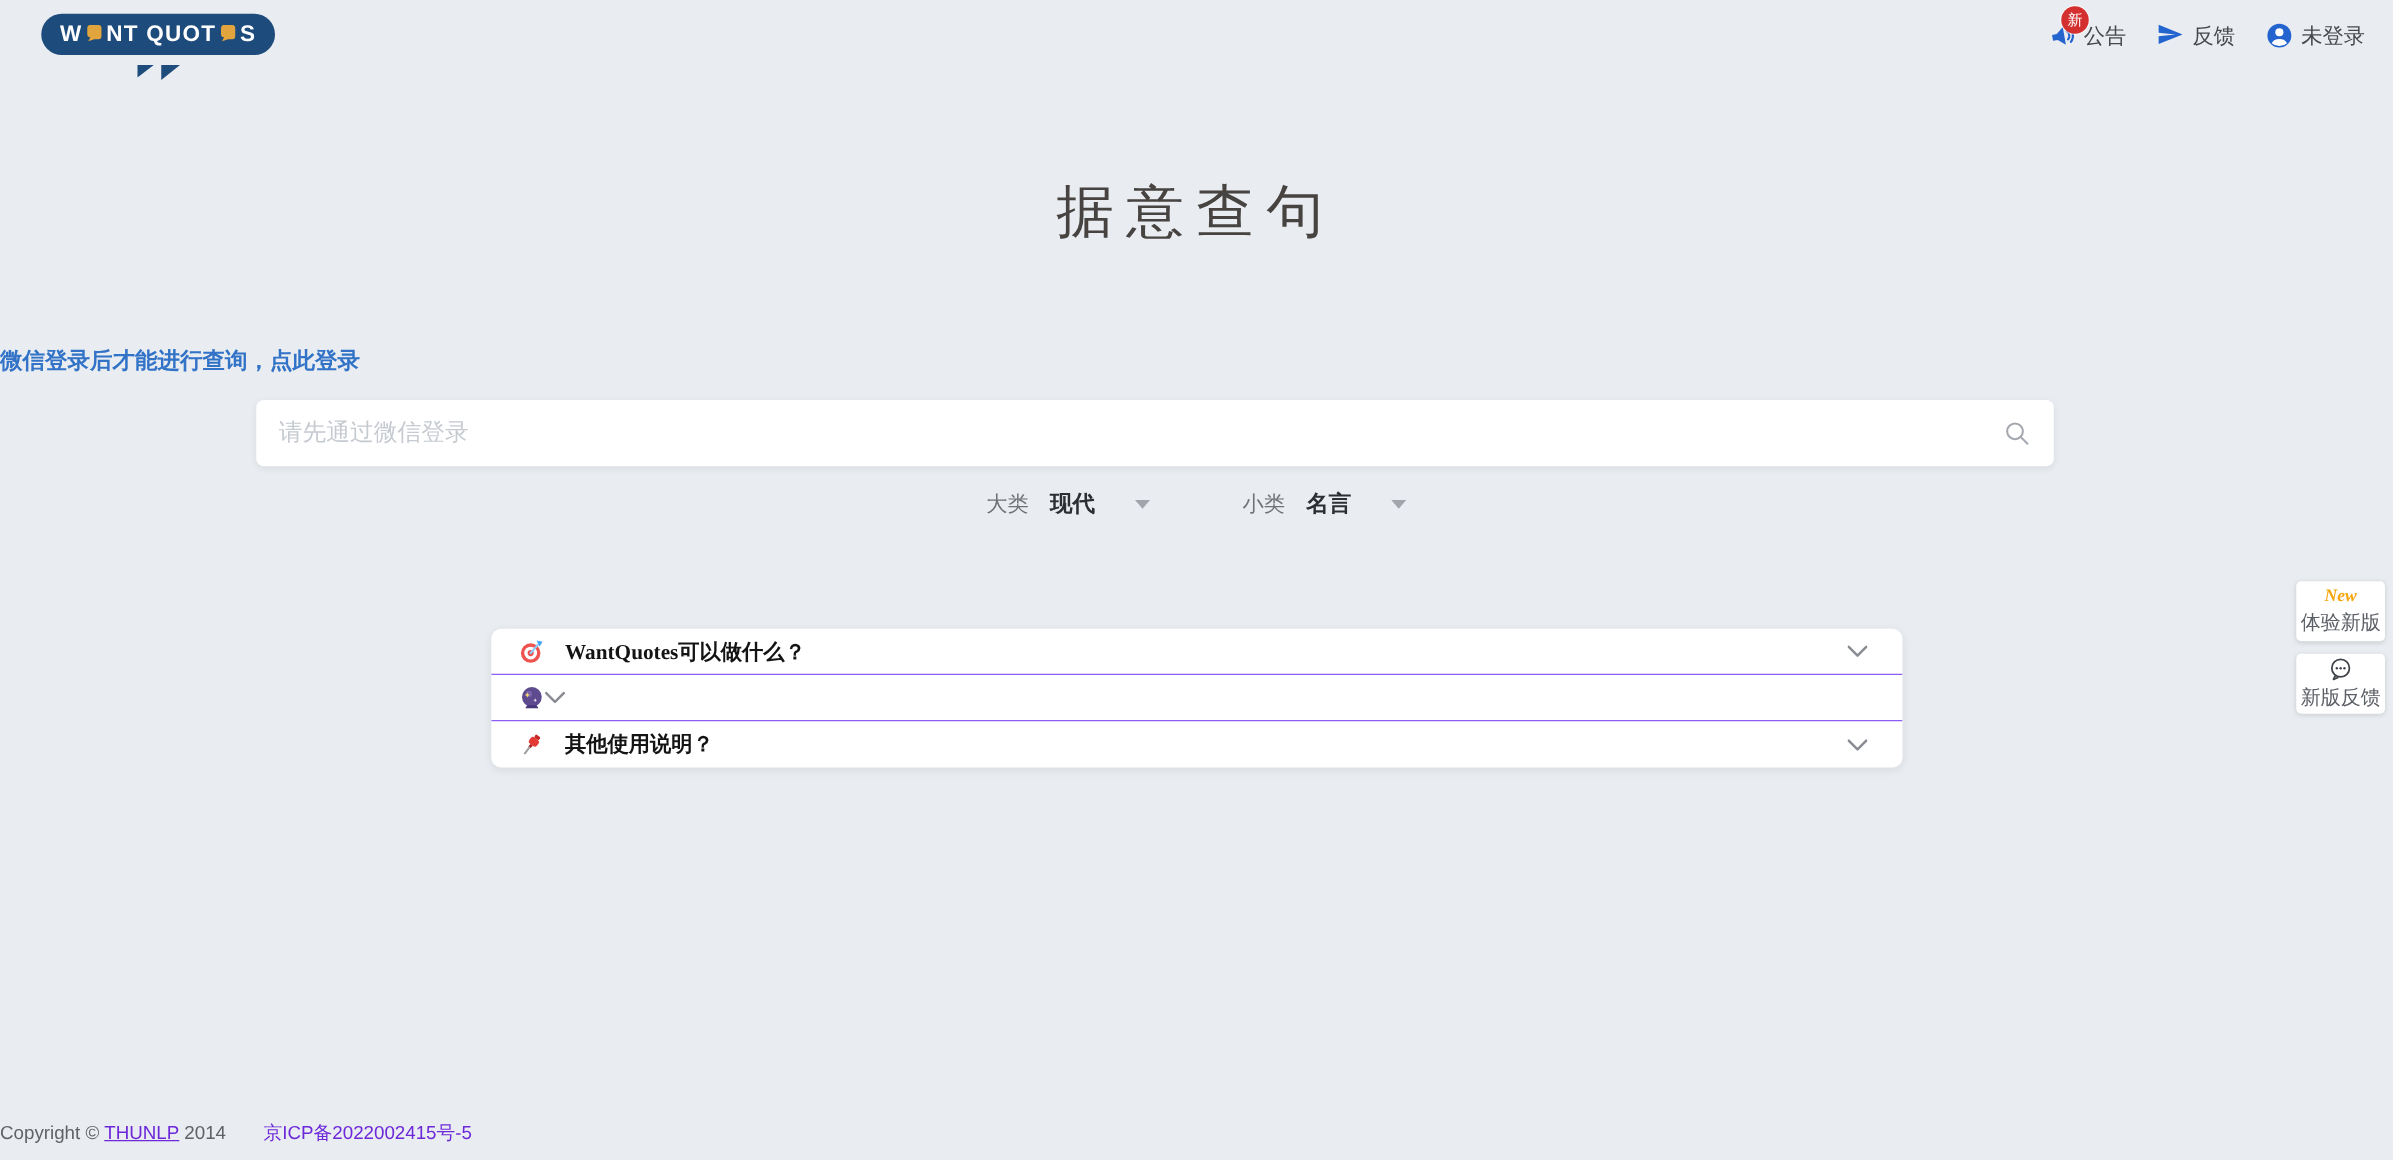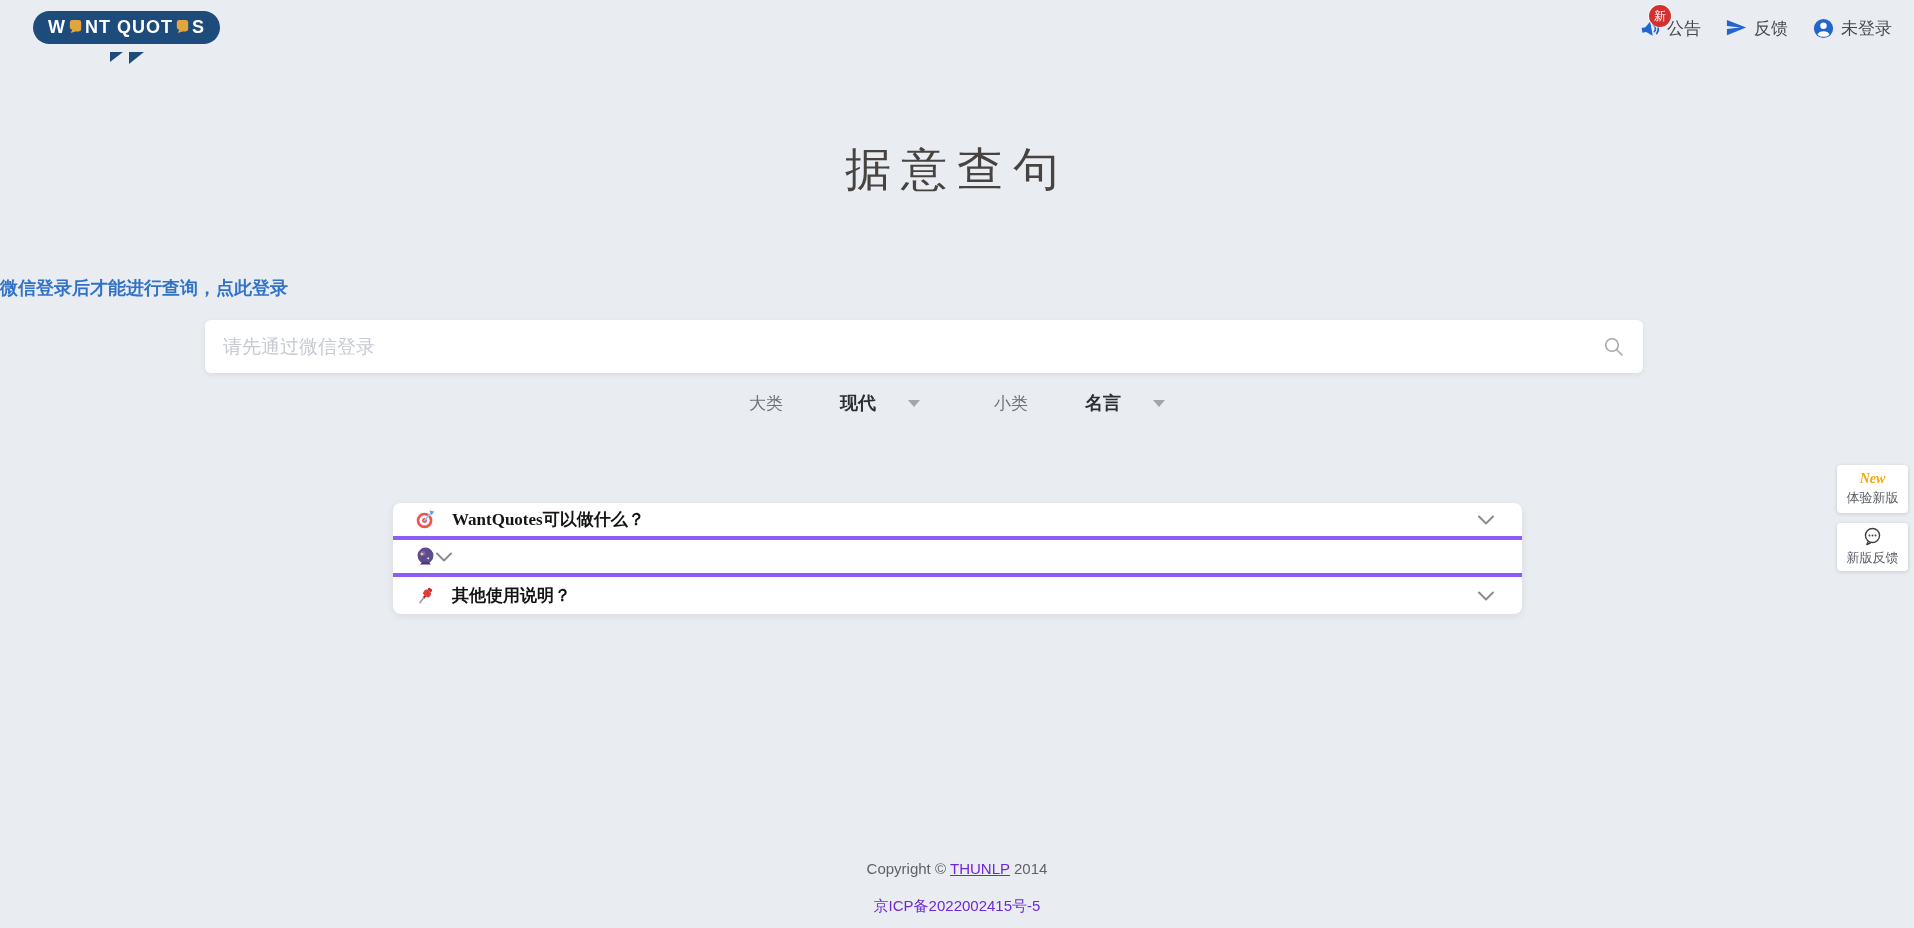--- a/index.html
+++ b/index.html
@@ -60,40 +60,40 @@
     font-size:19px; color:#333; font-family:"Liberation Sans",sans-serif;
   }
   .search-input::placeholder { color:#c6cad1; }
   .search-icon { width:22px; height:22px; cursor:pointer; flex:0 0 auto; }
 
   .filters {
     position:absolute; top:391px; left:0; width:100%;
     display:flex; justify-content:center; align-items:center; gap:74px;
     font-family:"DejaVu Serif","Liberation Serif",serif;
   }
-  .filter-group { display:flex; align-items:center; cursor:default;gap:40px; }
+  .filter-group { display:flex; align-items:center; cursor:default; }
   .filter-label { font-size:17px; color:#6f7277; }
   .filter-control { display:flex; align-items:center; cursor:pointer; }
   .filter-value { font-size:18px; font-weight:bold; color:#2c2e33; margin-left:17px; }
   .caret-down {
     width:0; height:0; margin-left:32px;
     border-left:6px solid transparent; border-right:6px solid transparent;
     border-top:7px solid #a2a5ab;
   }
 
   .faq {
     position:absolute; left:393px; top:503px; width:1129px;
     background:#fff; border-radius:8px;
     box-shadow:0 2px 8px rgba(0,0,0,.08);
     overflow:hidden;
   }
   .faq-row {
     height:37px; display:flex; align-items:center;
     padding:0 28px 0 22px; cursor:pointer;
-    border-bottom:4px solid #8b5cf6;
+    border-bottom:1px solid #8b5cf6;
   }
   .faq-row:last-child { border-bottom:none; }
   .faq-icon { width:21px; height:21px; flex:0 0 auto; }
   .faq-q {
     margin-left:16px; flex:1;
     font-family:"Liberation Serif","DejaVu Serif",serif;
     font-weight:bold; font-size:17px; color:#141414;
   }
   .chevron-down { width:16px; height:10px; flex:0 0 auto; }
 
@@ -105,28 +105,28 @@
   .float-card {
     background:#fff; border-radius:4px; height:48px;
     box-shadow:0 1px 4px rgba(0,0,0,.14);
     display:flex; flex-direction:column; align-items:center; justify-content:center;
     cursor:pointer;
   }
   .new-word {
     color:#f5a60a; font-style:italic; font-weight:bold; font-size:14px;
     font-family:"Liberation Serif",serif; line-height:15px;
   }
-  .float-label { font-size:13px; color:#5b5f66; margin-top:3px; }
+  .float-label { font-size:16px; color:#5b5f66; margin-top:3px; }
   .bubble-icon { width:19px; height:19px; }
 
   
   .footer {
     position:absolute; bottom:12px; left:0; width:100%;
-    display:flex; justify-content:flex-end; align-items:center; gap:20px;
-    font-size:15px; color:#5f6368;flex-direction:column;
+    display:flex; justify-content:flex-start; align-items:center; gap:30px;
+    font-size:15px; color:#5f6368;
   }
   .copyright { display:flex; align-items:center; gap:4px; }
   .footer-link { color:#6d28d9; text-decoration:underline; cursor:pointer; }
   .icp { color:#6d28d9; }
 </style>
 </head>
 <body>
 
 <div class="logo">
   <div class="logo-pill">

